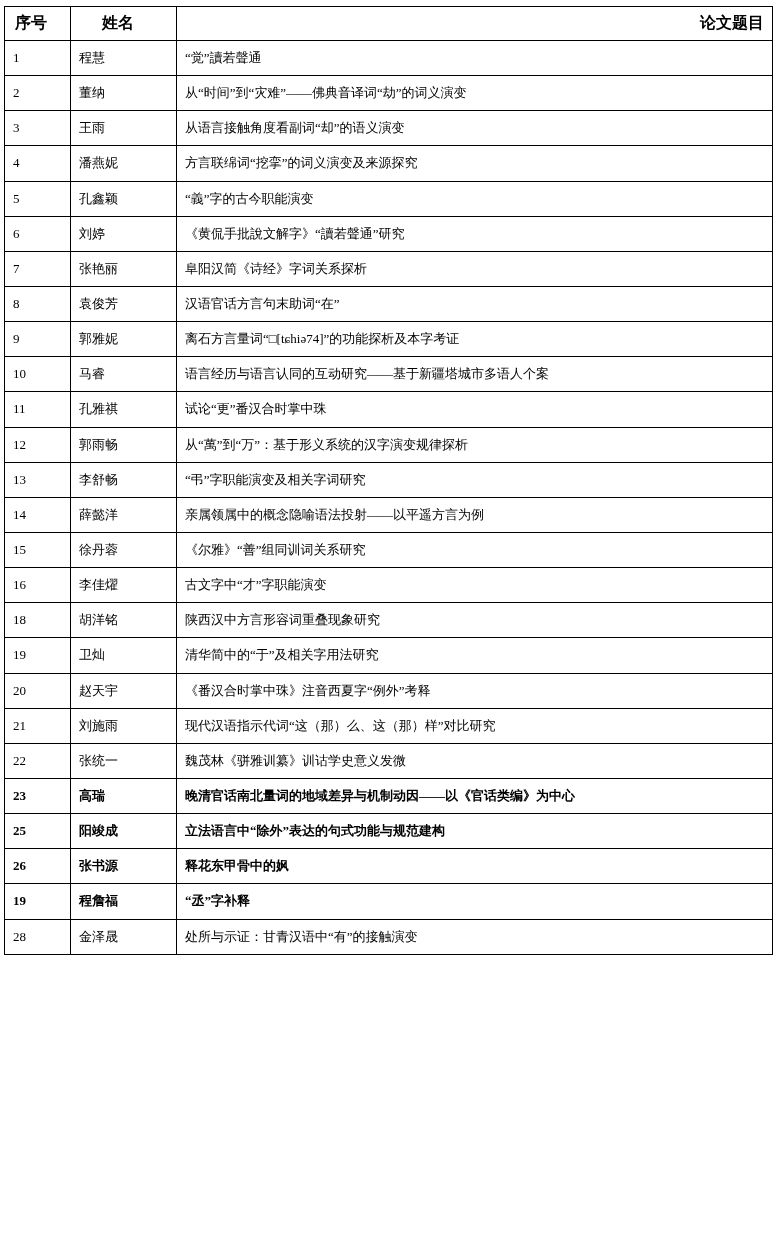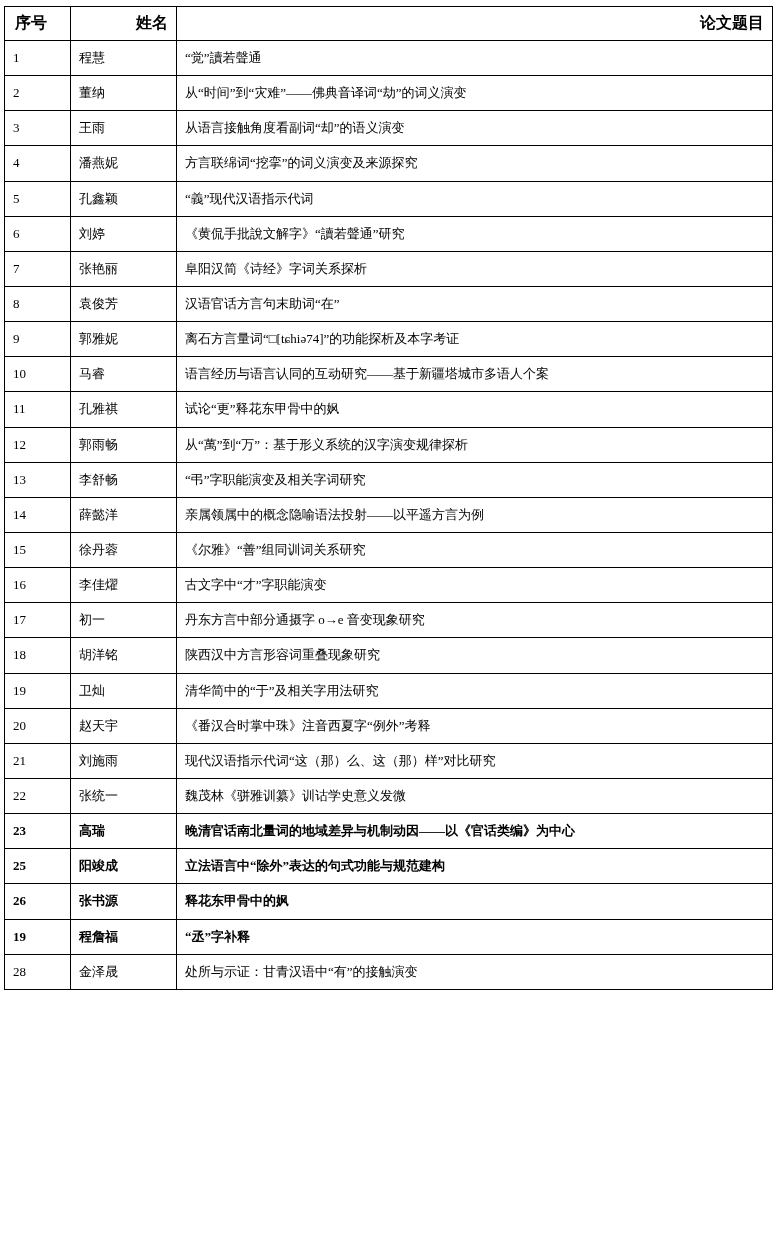--- a/index.html
+++ b/index.html
@@ -33,21 +33,21 @@
     box-sizing: border-box;
   }
   table.paper-table thead th {
     font-weight: bold;
     font-size: 16px;
     height: 34px;
     padding: 4px 8px;
     text-align: left;
   }
   table.paper-table thead th.th-no { text-align: left; padding-left: 10px; }
-  table.paper-table thead th.th-name { text-align: right; padding-left: 22px; }
+  table.paper-table thead th.th-name { text-align: left; padding-left: 31px; }
   table.paper-table thead th.th-title { text-align: right; padding-left: 10px; }
 
   table.paper-table tbody td {
     font-size: 13px;
     padding: 7px 8px;
     line-height: 1.55;
   }
   td.cell-no {
     text-align: left;
     padding-left: 10px;
@@ -102,21 +102,21 @@
         <td class="cell-title">从语言接触角度看副词“却”的语义演变</td>
       </tr>
       <tr>
         <td class="cell-no">4</td>
         <td class="cell-name">潘燕妮</td>
         <td class="cell-title">方言联绵词“挖挛”的词义演变及来源探究</td>
       </tr>
       <tr>
         <td class="cell-no">5</td>
         <td class="cell-name">孔鑫颖</td>
-        <td class="cell-title">“義”现代汉语指示代词</td>
+        <td class="cell-title">“義”字的古今职能演变</td>
       </tr>
       <tr>
         <td class="cell-no">6</td>
         <td class="cell-name">刘婷</td>
         <td class="cell-title">《黄侃手批說文解字》“讀若聲通”研究</td>
       </tr>
       <tr>
         <td class="cell-no">7</td>
         <td class="cell-name">张艳丽</td>
         <td class="cell-title">阜阳汉简《诗经》字词关系探析</td>
@@ -132,21 +132,21 @@
         <td class="cell-title">离石方言量词“□[tɕhiə74]”的功能探析及本字考证</td>
       </tr>
       <tr>
         <td class="cell-no">10</td>
         <td class="cell-name">马睿</td>
         <td class="cell-title">语言经历与语言认同的互动研究——基于新疆塔城市多语人个案</td>
       </tr>
       <tr>
         <td class="cell-no">11</td>
         <td class="cell-name">孔雅祺</td>
-        <td class="cell-title">试论“更”释花东甲骨中的㚯</td>
+        <td class="cell-title">试论“更”番汉合时掌中珠</td>
       </tr>
       <tr>
         <td class="cell-no">12</td>
         <td class="cell-name">郭雨畅</td>
         <td class="cell-title">从“萬”到“万”：基于形义系统的汉字演变规律探析</td>
       </tr>
       <tr>
         <td class="cell-no">13</td>
         <td class="cell-name">李舒畅</td>
         <td class="cell-title">“弔”字职能演变及相关字词研究</td>
@@ -158,25 +158,20 @@
       </tr>
       <tr>
         <td class="cell-no">15</td>
         <td class="cell-name">徐丹蓉</td>
         <td class="cell-title">《尔雅》“善”组同训词关系研究</td>
       </tr>
       <tr>
         <td class="cell-no">16</td>
         <td class="cell-name">李佳燿</td>
         <td class="cell-title">古文字中“才”字职能演变</td>
-      </tr>
-      <tr>
-        <td class="cell-no">17</td>
-        <td class="cell-name">初一</td>
-        <td class="cell-title">丹东方言中部分通摄字 o→e 音变现象研究</td>
       </tr>
       <tr>
         <td class="cell-no">18</td>
         <td class="cell-name">胡洋铭</td>
         <td class="cell-title">陕西汉中方言形容词重叠现象研究</td>
       </tr>
       <tr>
         <td class="cell-no">19</td>
         <td class="cell-name">卫灿</td>
         <td class="cell-title">清华简中的“于”及相关字用法研究</td>

